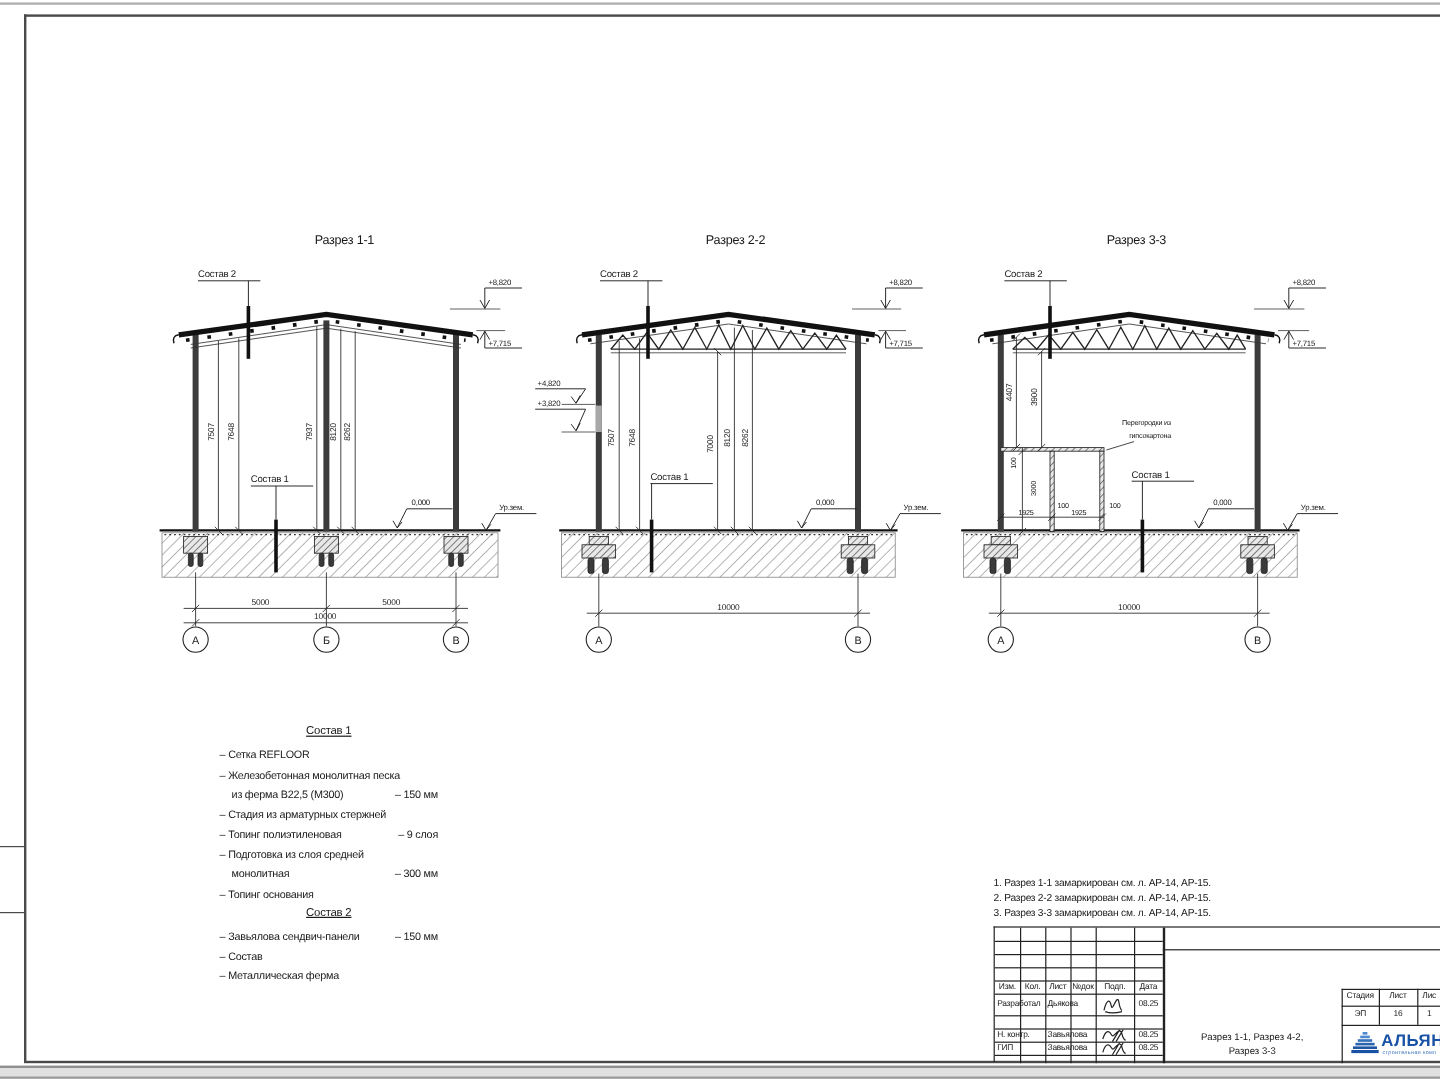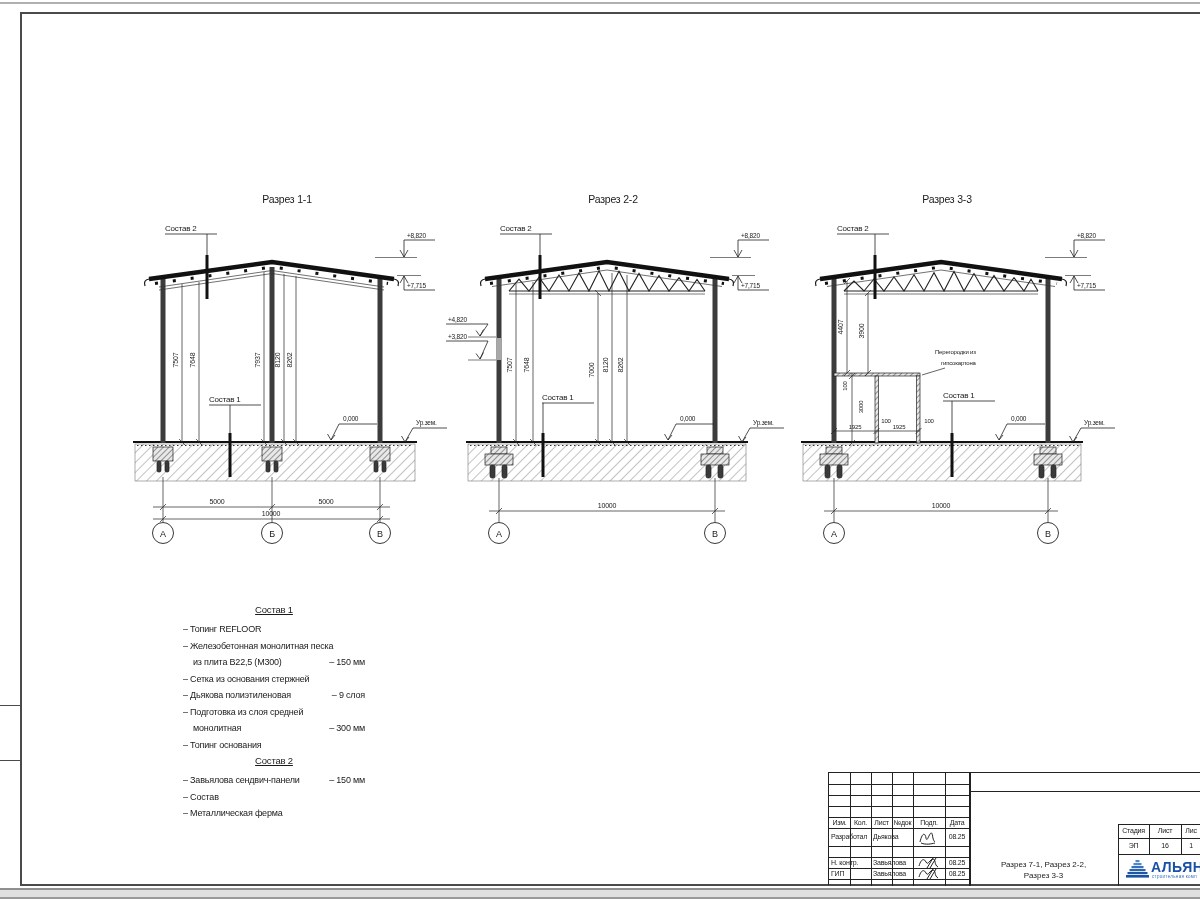--- a/index.html
+++ b/index.html
@@ -431,37 +431,37 @@
       <circle cx="39" cy="348" r="10.5"></circle>
         <circle cx="253" cy="348" r="10.5"></circle>
     </g>
     <text class="ax" x="39" y="351.5" text-anchor="middle">А</text>
     <text class="ax" x="253" y="351.5" text-anchor="middle">В</text>
   </svg>
 
   <div class="legend">
     <div class="lg-title">Состав 1</div>
     <div class="lg-row">
-        <span>– Топинг REFLOOR</span>
+        <span>– Сетка REFLOOR</span>
         <span></span>
       </div>
     <div class="lg-row">
         <span>– Железобетонная  монолитная песка</span>
         <span></span>
       </div>
     <div class="lg-row ind">
-        <span>из плита В22,5 (М300)</span>
+        <span>из ферма В22,5 (М300)</span>
         <span>– 150 мм</span>
       </div>
     <div class="lg-row">
-        <span>– Сетка из основания стержней</span>
-        <span></span>
-      </div>
-    <div class="lg-row">
-        <span>– Дьякова полиэтиленовая</span>
+        <span>– Стадия из арматурных стержней</span>
+        <span></span>
+      </div>
+    <div class="lg-row">
+        <span>– Топинг полиэтиленовая</span>
         <span>– 9 слоя</span>
       </div>
     <div class="lg-row">
         <span>– Подготовка из слоя средней</span>
         <span></span>
       </div>
     <div class="lg-row ind">
         <span>монолитная</span>
         <span>– 300 мм</span>
       </div>
@@ -477,20 +477,25 @@
     <div class="lg-row">
         <span>– Состав</span>
         <span></span>
       </div>
     <div class="lg-row">
         <span>– Металлическая ферма</span>
         <span></span>
       </div>
   </div>
 
+  <div class="notes">
+    <div>1. Разрез 1-1 замаркирован см. л. АР-14, АР-15.</div>
+    <div>2. Разрез 2-2 замаркирован см. л. АР-14, АР-15.</div>
+    <div>3. Разрез 3-3 замаркирован см. л. АР-14, АР-15.</div>
+  </div>
 
   <div class="tb">
 
     <div class="l" style="left:21px;top:0;width:1px;height:113px;"></div>
     <div class="l" style="left:42px;top:0;width:1px;height:113px;"></div>
     <div class="l" style="left:63px;top:0;width:1px;height:113px;"></div>
     <div class="l" style="left:84px;top:0;width:1px;height:113px;"></div>
     <div class="l" style="left:116px;top:0;width:1px;height:113px;"></div>
     <div class="l" style="left:140px;top:0;width:1.5px;height:113px;"></div>
     <div class="l" style="left:289px;top:51px;width:1px;height:62px;"></div>
@@ -539,21 +544,21 @@
       <path d="M2,9 C4,2 7,1 9,5 C11,9 13,2 16,2 C19,2 17,8 21,10 M10,11 L16,1 M13,11 L19,1" stroke="#222" stroke-width="1" fill="none"></path>
     </svg>
 
     <div class="t c" style="left:289px;top:54px;width:31px;">Стадия</div>
     <div class="t c" style="left:320px;top:54px;width:32px;">Лист</div>
     <div class="t c" style="left:352px;top:54px;width:20px;">Лис</div>
     <div class="t c" style="left:289px;top:69px;width:31px;">ЭП</div>
     <div class="t c" style="left:320px;top:69px;width:32px;">16</div>
     <div class="t c" style="left:352px;top:69px;width:20px;">1</div>
 
-    <div class="doc-title" style="top:87px;">Разрез 7-1, Разрез 2-2,</div>
+    <div class="doc-title" style="top:87px;">Разрез 1-1, Разрез 4-2,</div>
     <div class="doc-title" style="top:98px;">Разрез 3-3</div>
 
     <svg class="abs" style="left:297px;top:85px" width="23" height="24" viewBox="0 0 23 24">
       <rect x="9.5" y="2" width="4" height="2.2" fill="#4d89cc"></rect>
       <rect x="7.5" y="5" width="8" height="2.2" fill="#4d89cc"></rect>
       <rect x="5.5" y="8" width="12" height="2.2" fill="#3572bb"></rect>
       <rect x="3.5" y="11" width="16" height="2.2" fill="#2a63ae"></rect>
       <rect x="1.5" y="14" width="20" height="2.2" fill="#1f56a4"></rect>
       <rect x="0" y="17" width="23" height="2.6" fill="#1952a5"></rect>
     </svg>

